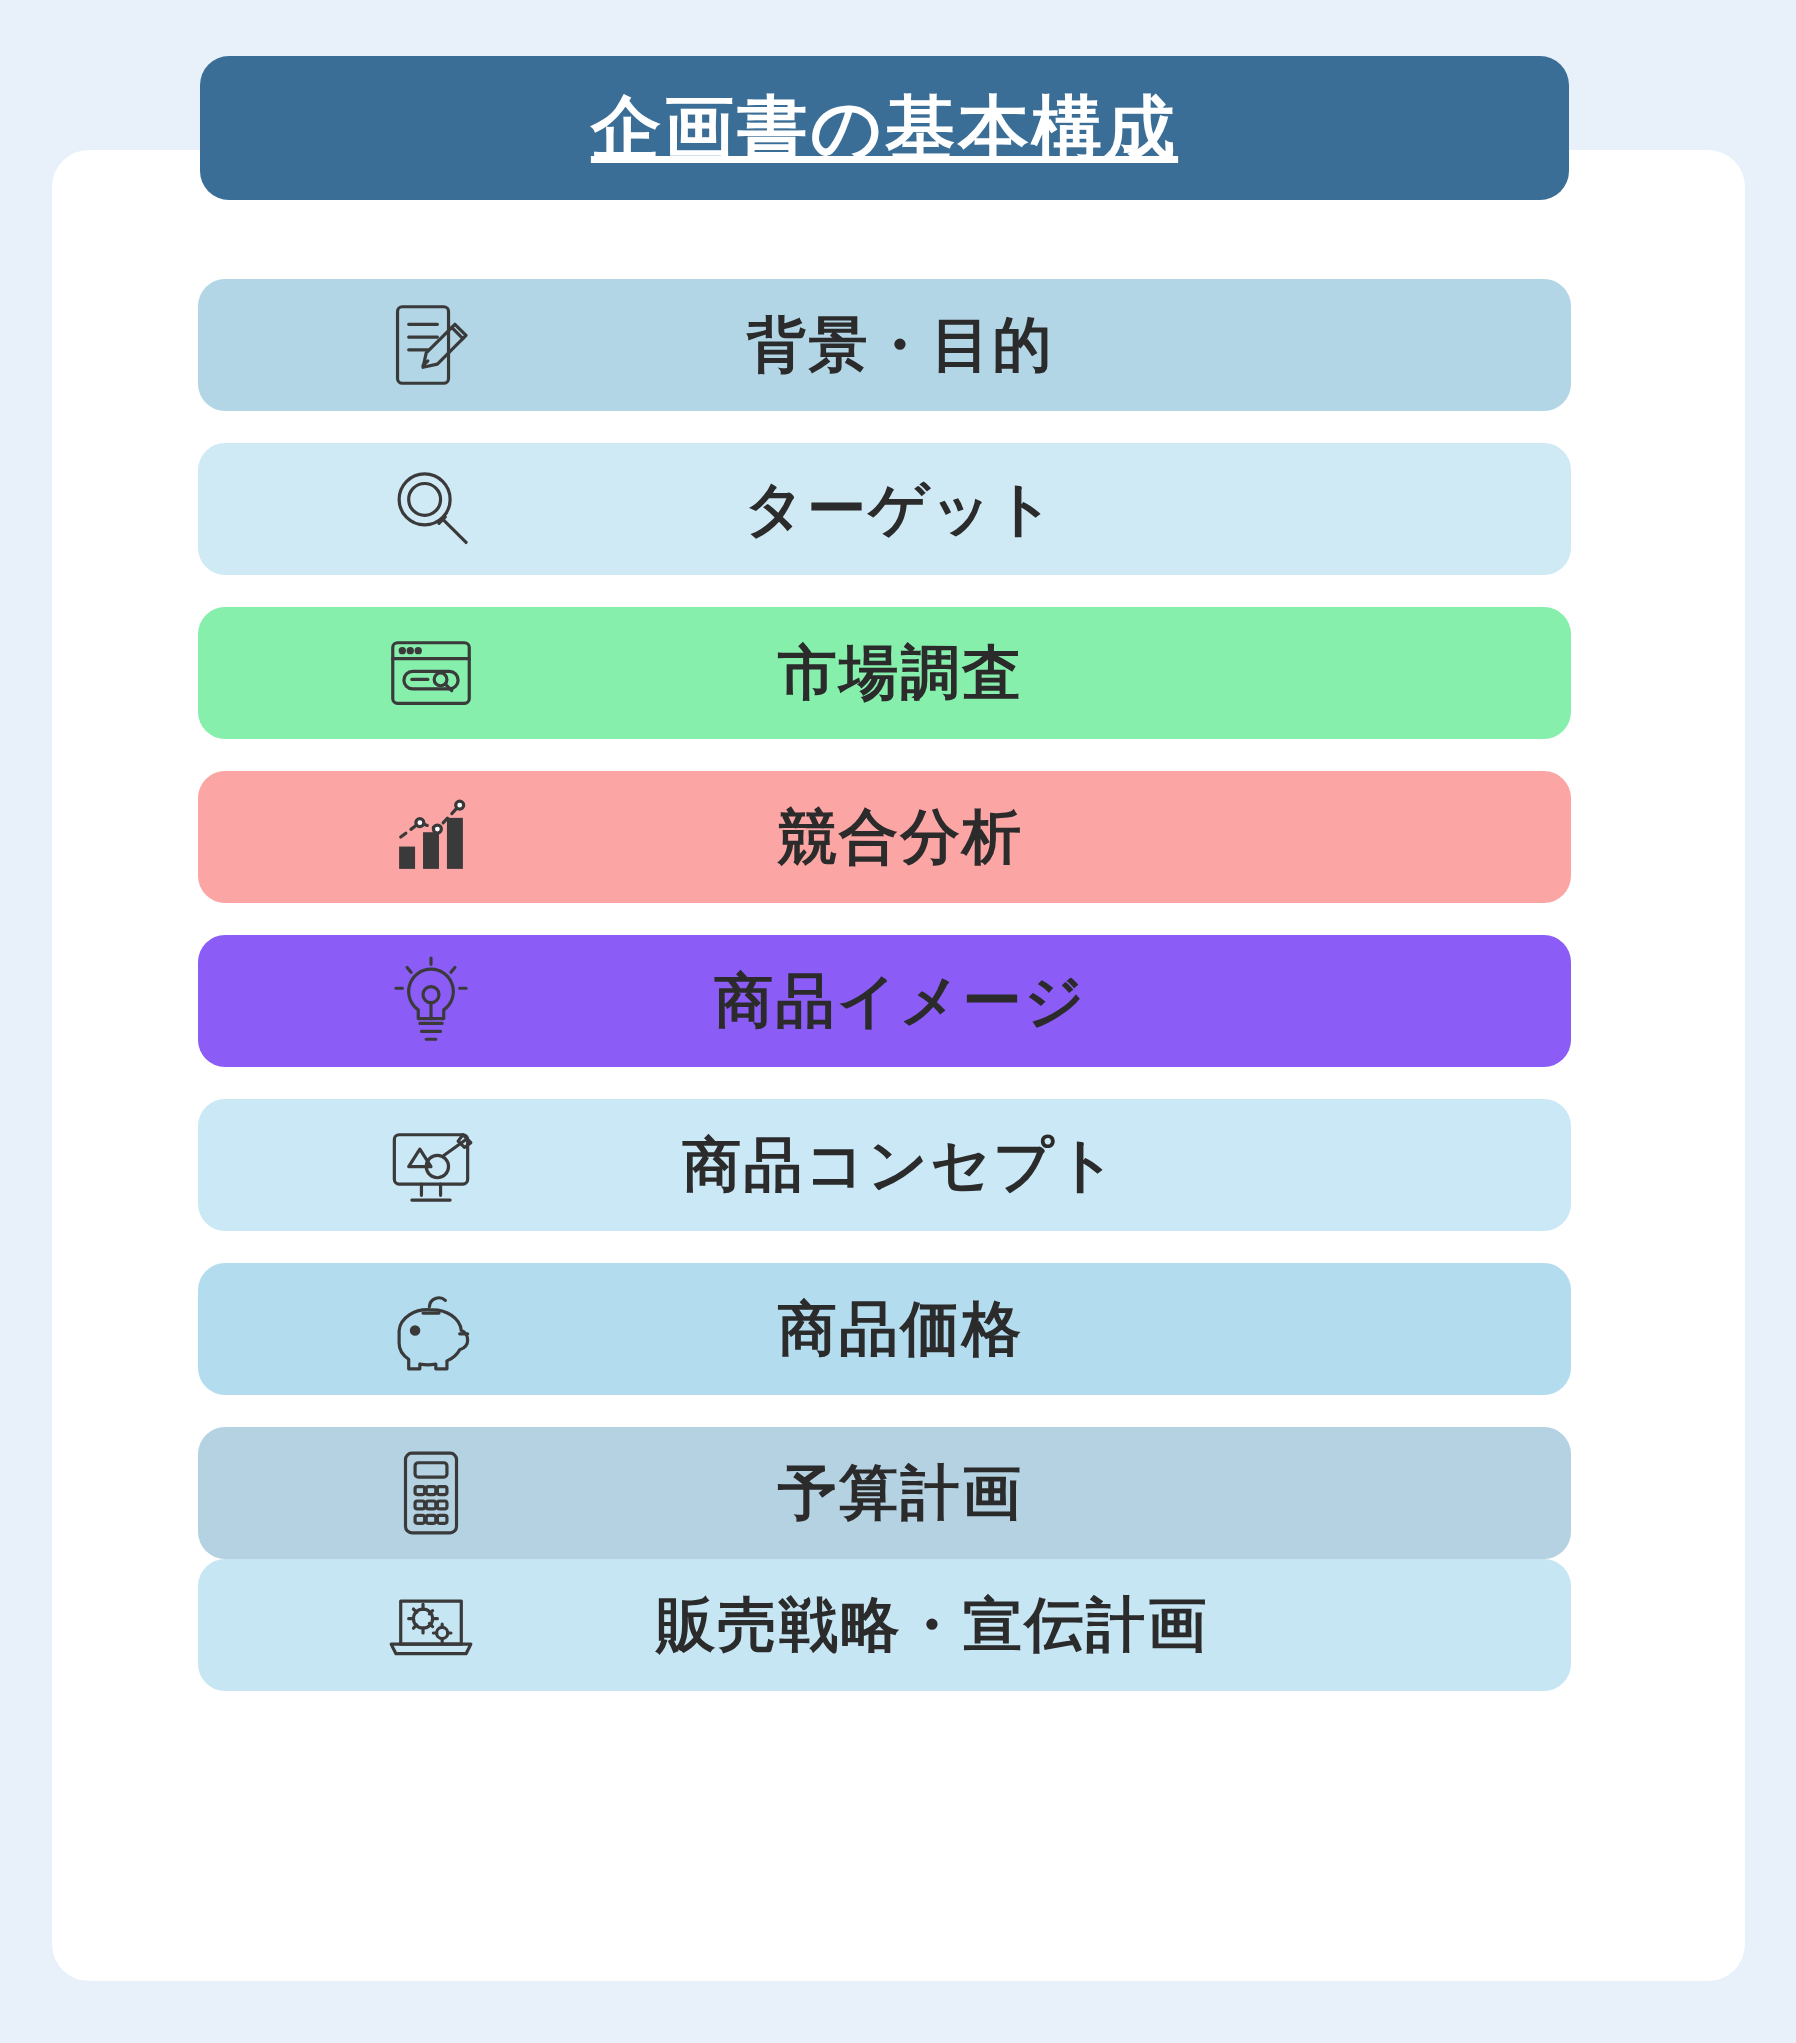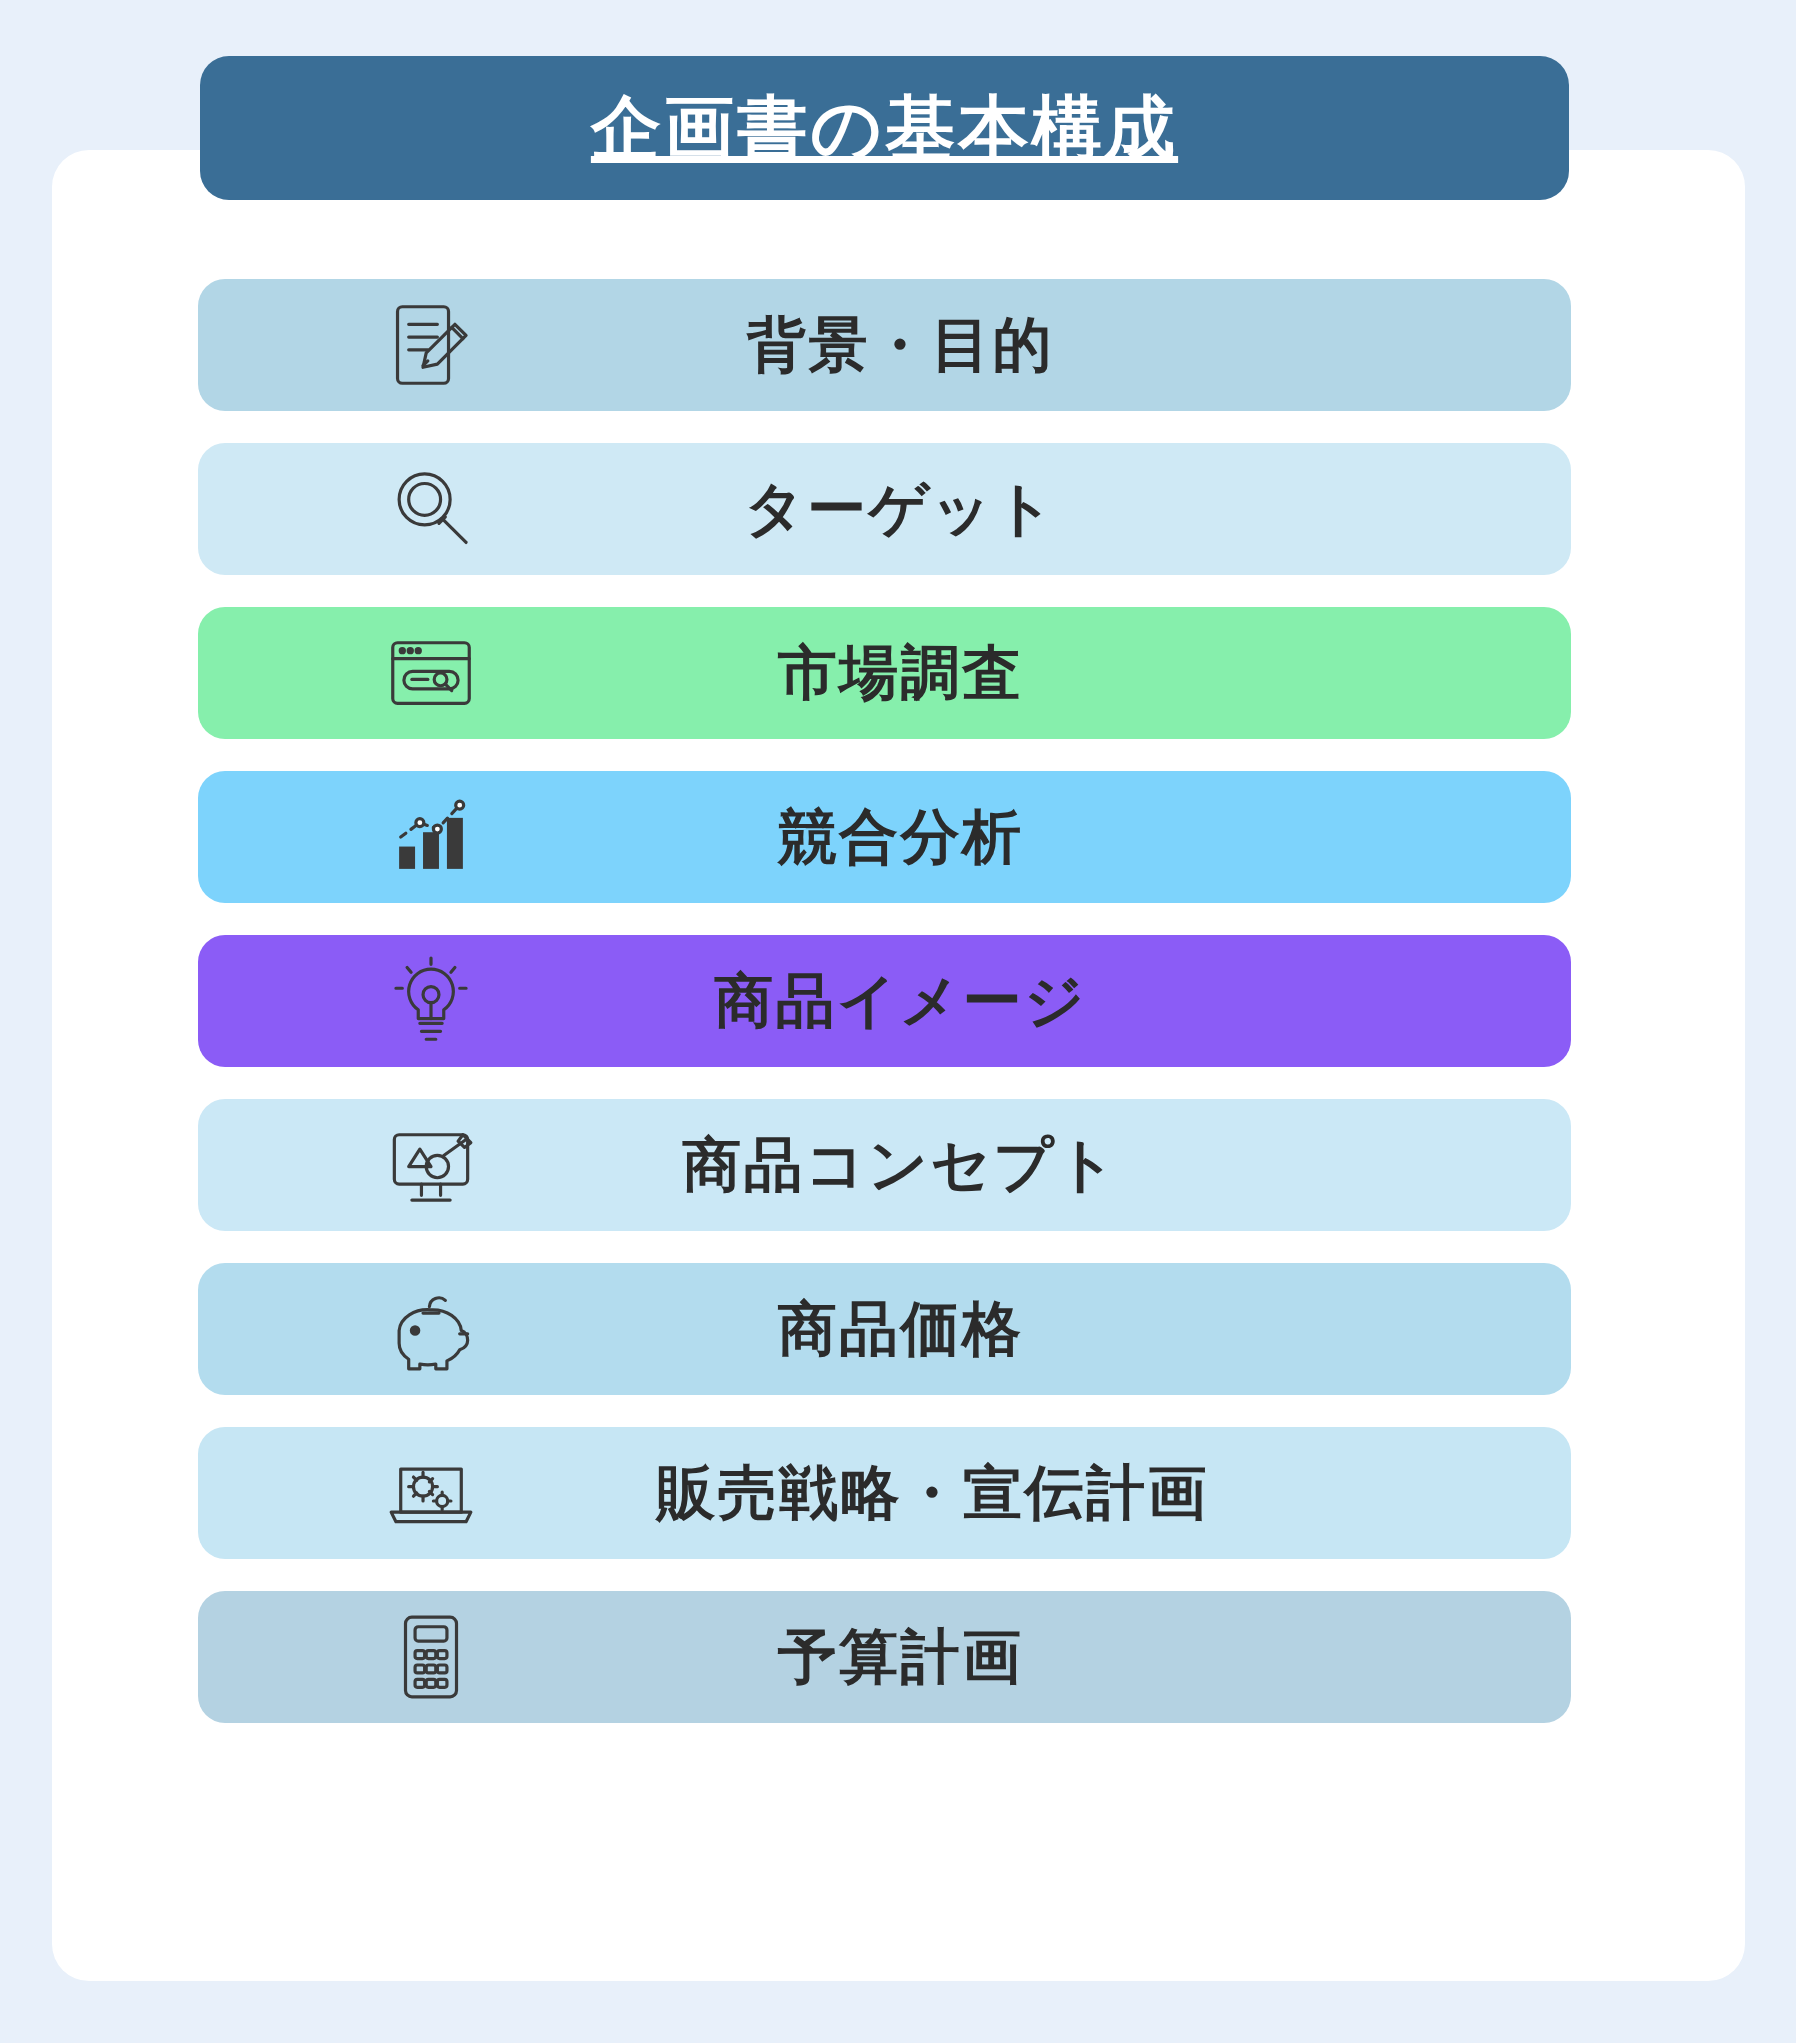--- a/index.html
+++ b/index.html
@@ -155,21 +155,21 @@
           <circle cx="24" cy="18" r="1.3" fill="#3a3a3a"></circle>
           <rect x="15" y="31" width="34" height="11" rx="5.5"></rect>
           <circle cx="38" cy="36" r="4"></circle>
           <path d="M41 39 l4 4"></path>
           <path d="M20 36 h10"></path>
         </svg>
       </span>
       <span class="row-label">市場調査</span>
     </div>
 
-    <div class="row" style="background:#7dd3fc;">
+    <div class="row" style="background:#fca5a5;">
       <span class="row-icon">
         <svg viewBox="0 0 64 64" fill="none" stroke="#3a3a3a" stroke-width="2" stroke-linecap="round" stroke-linejoin="round">
           <rect x="12" y="38" width="10" height="14" fill="#3a3a3a" stroke="none"></rect>
           <rect x="27" y="29" width="10" height="23" fill="#3a3a3a" stroke="none"></rect>
           <rect x="42" y="20" width="10" height="32" fill="#3a3a3a" stroke="none"></rect>
           <path d="M13 32 L25 23 L36 27 L50 12" stroke-dasharray="4 4"></path>
           <circle cx="25" cy="23" r="2.5" fill="#ffffff"></circle>
           <circle cx="36" cy="27" r="2.5" fill="#ffffff"></circle>
           <circle cx="50" cy="12" r="2.5" fill="#ffffff"></circle>
         </svg>
@@ -208,34 +208,20 @@
       <span class="row-icon">
         <svg viewBox="0 0 64 64" fill="none" stroke="#3a3a3a" stroke-width="2" stroke-linecap="round" stroke-linejoin="round">
           <path d="M12 33 a18 14 0 0 1 20 -13 a18 14 0 0 1 19 13 c3 1 4 4 4 6 c0 3 -2 5 -5 6 a18 14 0 0 1 -8 7 l0 5 h-7 l0 -3 a24 24 0 0 1 -10 0 l0 3 h-7 l0 -6 a17 13 0 0 1 -6 -10 z"></path>
           <circle cx="22" cy="33" r="2.3" fill="#3a3a3a"></circle>
           <path d="M50 35 h5"></path>
           <path d="M31 18 a6 6 0 0 1 10 -4"></path>
           <path d="M27 22 h10"></path>
         </svg>
       </span>
       <span class="row-label">商品価格</span>
-    </div>
-
-    <div class="row" style="background:#c6e6f4;">
-      <span class="row-icon">
-        <svg viewBox="0 0 64 64" fill="none" stroke="#3a3a3a" stroke-width="2" stroke-linecap="round" stroke-linejoin="round">
-          <path d="M13 17 h38 v27 h-38 z"></path>
-          <path d="M7 44 h50 l-3 6 h-44 z"></path>
-          <circle cx="27" cy="28" r="6"></circle>
-          <path d="M27 19 v3 M27 34 v3 M18 28 h3 M33 28 h3 M21 22 l2 2 M33 33 l-2 -2 M21 34 l2 -2 M33 23 l-2 2"></path>
-          <circle cx="39" cy="37" r="3.5"></circle>
-          <path d="M39 31.5 v2 M39 40.5 v2 M33.5 37 h2 M42.5 37 h2"></path>
-        </svg>
-      </span>
-      <span class="row-label wide">販売戦略・宣伝計画</span>
     </div>
 
     <div class="row" style="background:#b4d2e2; margin-bottom:0;">
       <span class="row-icon">
         <svg viewBox="0 0 64 64" fill="none" stroke="#3a3a3a" stroke-width="2" stroke-linecap="round" stroke-linejoin="round">
           <rect x="16" y="7" width="32" height="50" rx="4"></rect>
           <rect x="22" y="13" width="20" height="9" rx="2"></rect>
           <rect x="22" y="28" width="6" height="5" rx="1.4"></rect>
           <rect x="29" y="28" width="6" height="5" rx="1.4"></rect>
           <rect x="36" y="28" width="6" height="5" rx="1.4"></rect>
@@ -243,15 +229,29 @@
           <rect x="29" y="37" width="6" height="5" rx="1.4"></rect>
           <rect x="36" y="37" width="6" height="5" rx="1.4"></rect>
           <rect x="22" y="46" width="6" height="5" rx="1.4"></rect>
           <rect x="29" y="46" width="6" height="5" rx="1.4"></rect>
           <rect x="36" y="46" width="6" height="5" rx="1.4"></rect>
         </svg>
       </span>
       <span class="row-label">予算計画</span>
     </div>
 
+    <div class="row" style="background:#c6e6f4;">
+      <span class="row-icon">
+        <svg viewBox="0 0 64 64" fill="none" stroke="#3a3a3a" stroke-width="2" stroke-linecap="round" stroke-linejoin="round">
+          <path d="M13 17 h38 v27 h-38 z"></path>
+          <path d="M7 44 h50 l-3 6 h-44 z"></path>
+          <circle cx="27" cy="28" r="6"></circle>
+          <path d="M27 19 v3 M27 34 v3 M18 28 h3 M33 28 h3 M21 22 l2 2 M33 33 l-2 -2 M21 34 l2 -2 M33 23 l-2 2"></path>
+          <circle cx="39" cy="37" r="3.5"></circle>
+          <path d="M39 31.5 v2 M39 40.5 v2 M33.5 37 h2 M42.5 37 h2"></path>
+        </svg>
+      </span>
+      <span class="row-label wide">販売戦略・宣伝計画</span>
+    </div>
+
   </div>
 </div>
 
 
 </body></html>

